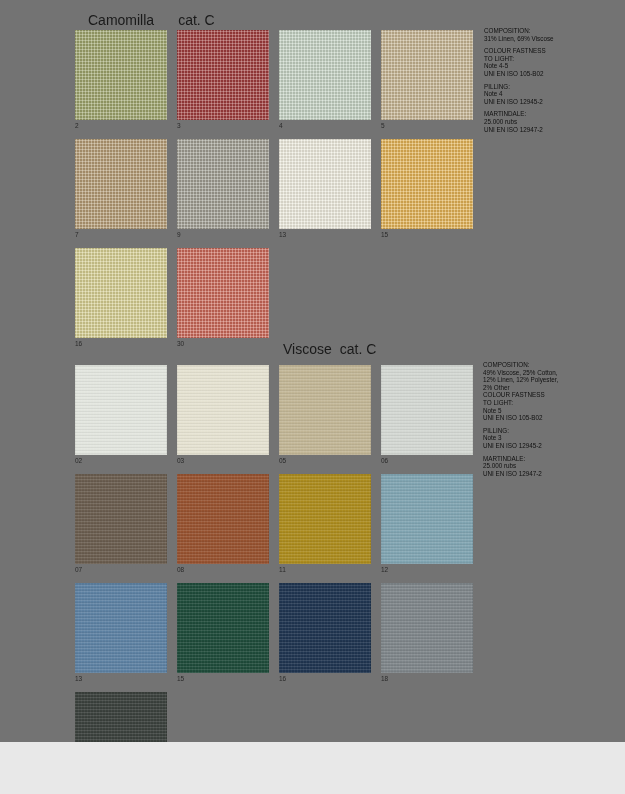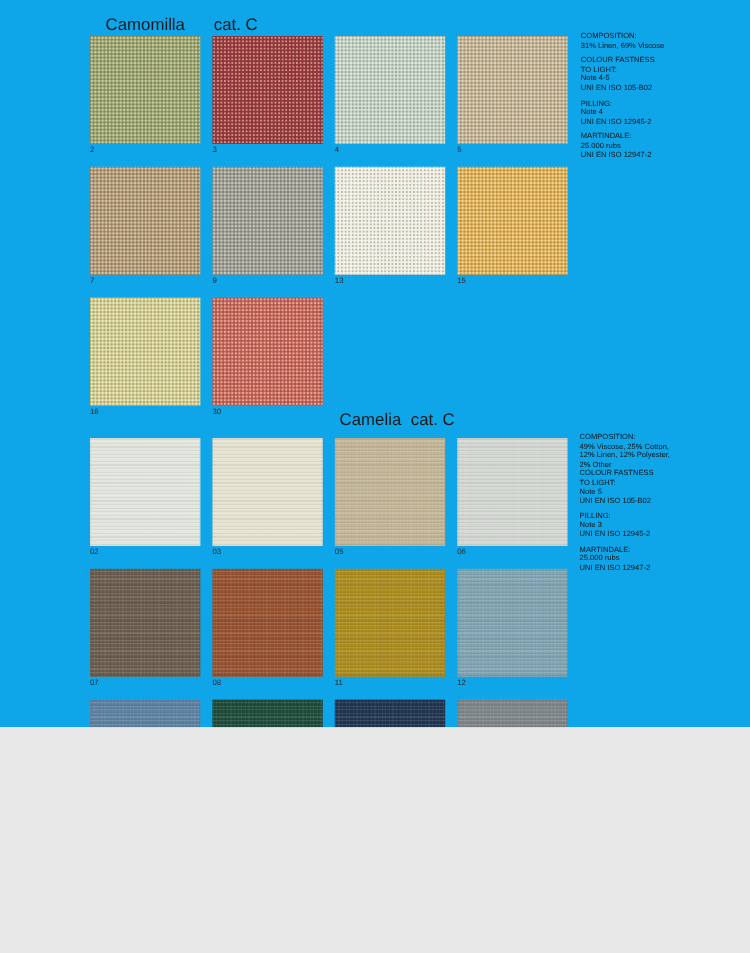--- a/index.html
+++ b/index.html
@@ -1,17 +1,17 @@
 <!DOCTYPE html>
 <html><head>
 <meta charset="utf-8">
 <style>
   html,body { margin:0; padding:0; background:#e8e8e8; }
   .page {
-    position:relative; width:625px; height:606px; background:#0ea5e9;
+    position:relative; width:625px; height:742px; background:#737373;
     font-family:"Liberation Sans", sans-serif; color:#1c1c1c; overflow:hidden;
     margin:0 auto;
   }
   .title { position:absolute; font-size:14px; line-height:16px; color:#1a1a1a; white-space:nowrap; display:inline-flex; }
   .title .tname { display:inline-block; }
   .title .tcat  { display:inline-block;text-align:center; }
   .s-camomilla-title { left:88px; top:12px; }
   .s-camomilla-title .tcat { margin-left:24px; }
   .s-camelia-title { left:283px; top:341px; }
   .s-camelia-title .tcat { margin-left:8px; }
@@ -102,21 +102,21 @@
       </div>
     </div>
   <div class="specs sp-camomilla">
       <p class="spec-group">COMPOSITION:<br>31% Linen, 69% Viscose</p>
       <p class="spec-group">COLOUR FASTNESS<br>TO LIGHT:<br>Note 4-5<br>UNI EN ISO 105-B02</p>
       <p class="spec-group">PILLING:<br>Note 4<br>UNI EN ISO 12945-2</p>
       <p class="spec-group">MARTINDALE:<br>25.000 rubs<br>UNI EN ISO 12947-2</p>
     </div>
 
   <div class="title s-camelia-title">
-    <span class="tname">Camelia</span>
+    <span class="tname">Viscose</span>
     <span class="tcat">cat. C</span>
   </div>
   <div class="grid g-camelia">
       <div class="cell">
         <div class="swatch tex-plain" style="background-color: rgb(226, 229, 222);"></div>
         <div class="num">02</div>
       </div>
       <div class="cell">
         <div class="swatch tex-plain" style="background-color: rgb(229, 226, 209);"></div>
         <div class="num">03</div>

